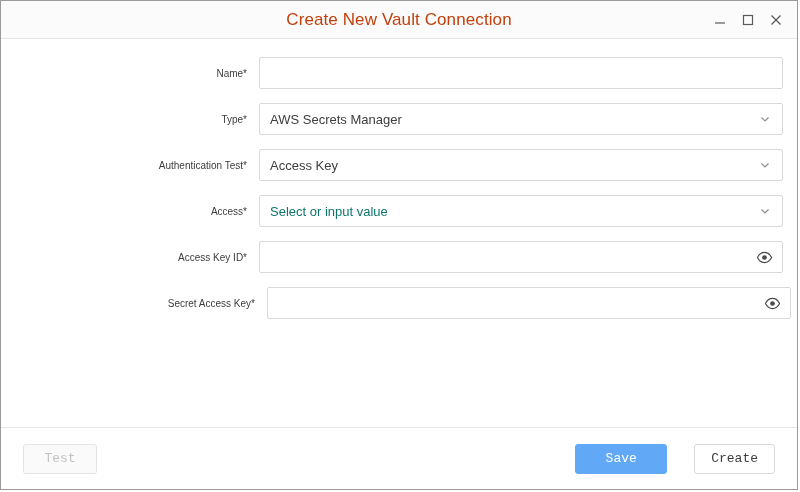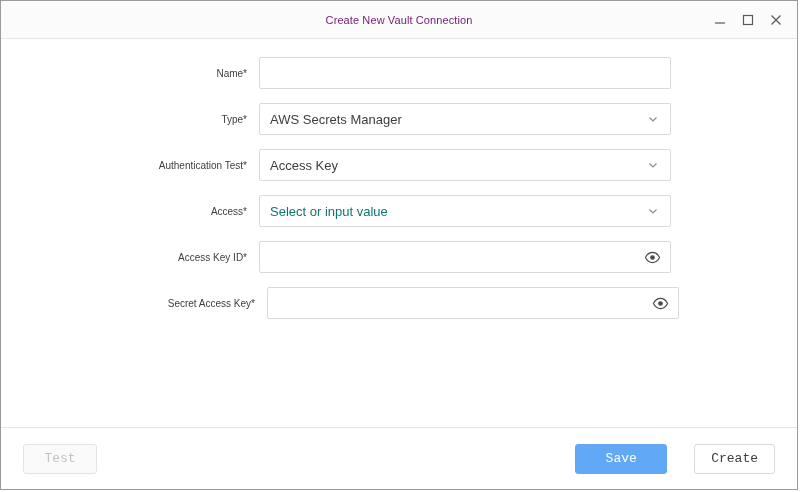--- a/index.html
+++ b/index.html
@@ -30,22 +30,22 @@
     position: relative;
     height: 37px;
     min-height: 37px;
     background: #fbfbfb;
     border-bottom: 1px solid #e6e6e6;
     display: flex;
     align-items: center;
     justify-content: center;
   }
   .titlebar-title {
-    font-size: 11px;
-    color: #701a75;
+    font-size: 17px;
+    color: #c2410c;
     letter-spacing: 0.1px;
   }
   .win-controls {
     position: absolute;
     right: 8px;
     top: 0;
     height: 37px;
     display: flex;
     align-items: center;
     gap: 2px;
@@ -75,21 +75,21 @@
   .form-label {
     width: 258px;
     text-align: right;
     padding-right: 12px;
     font-size: 10px;
     color: #3d3d3d;
     box-sizing: border-box;
     white-space: nowrap;
   }
   .field {
-    width: 412px;
+    width: 524px;
     height: 30px;
     box-sizing: border-box;
     border: 1px solid #d9d9d9;
     border-radius: 2px;
     background: #ffffff;
     display: flex;
     align-items: center;
     padding: 0 10px;
     position: relative;
     font-size: 13px;

